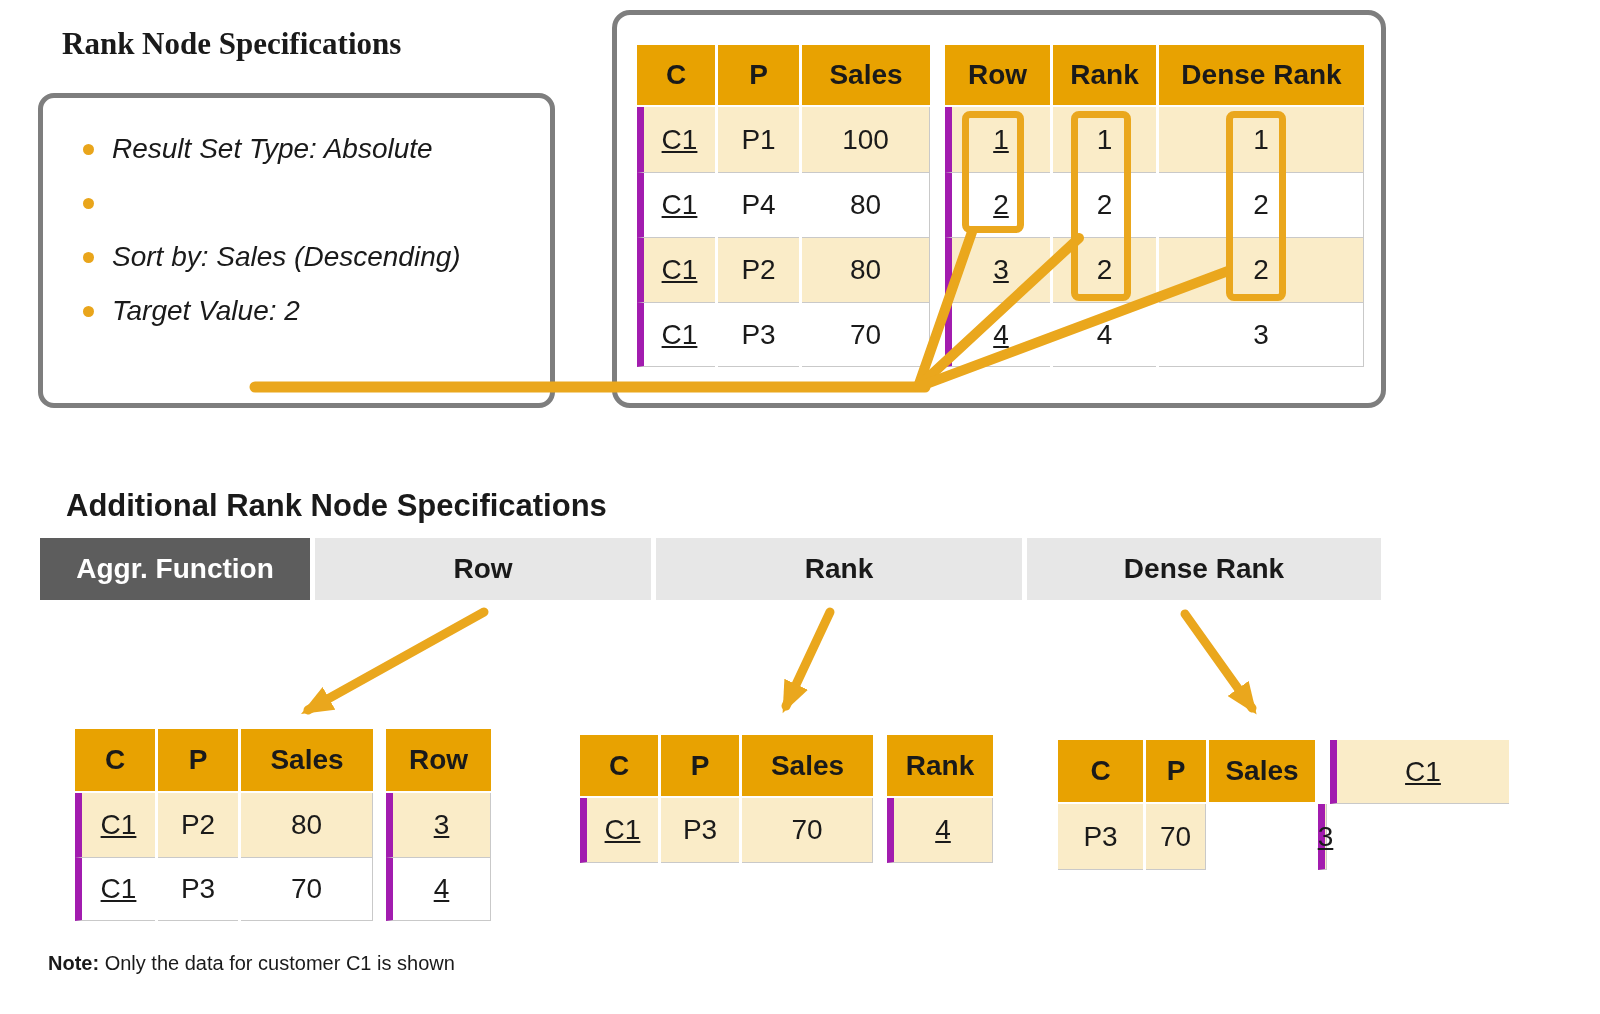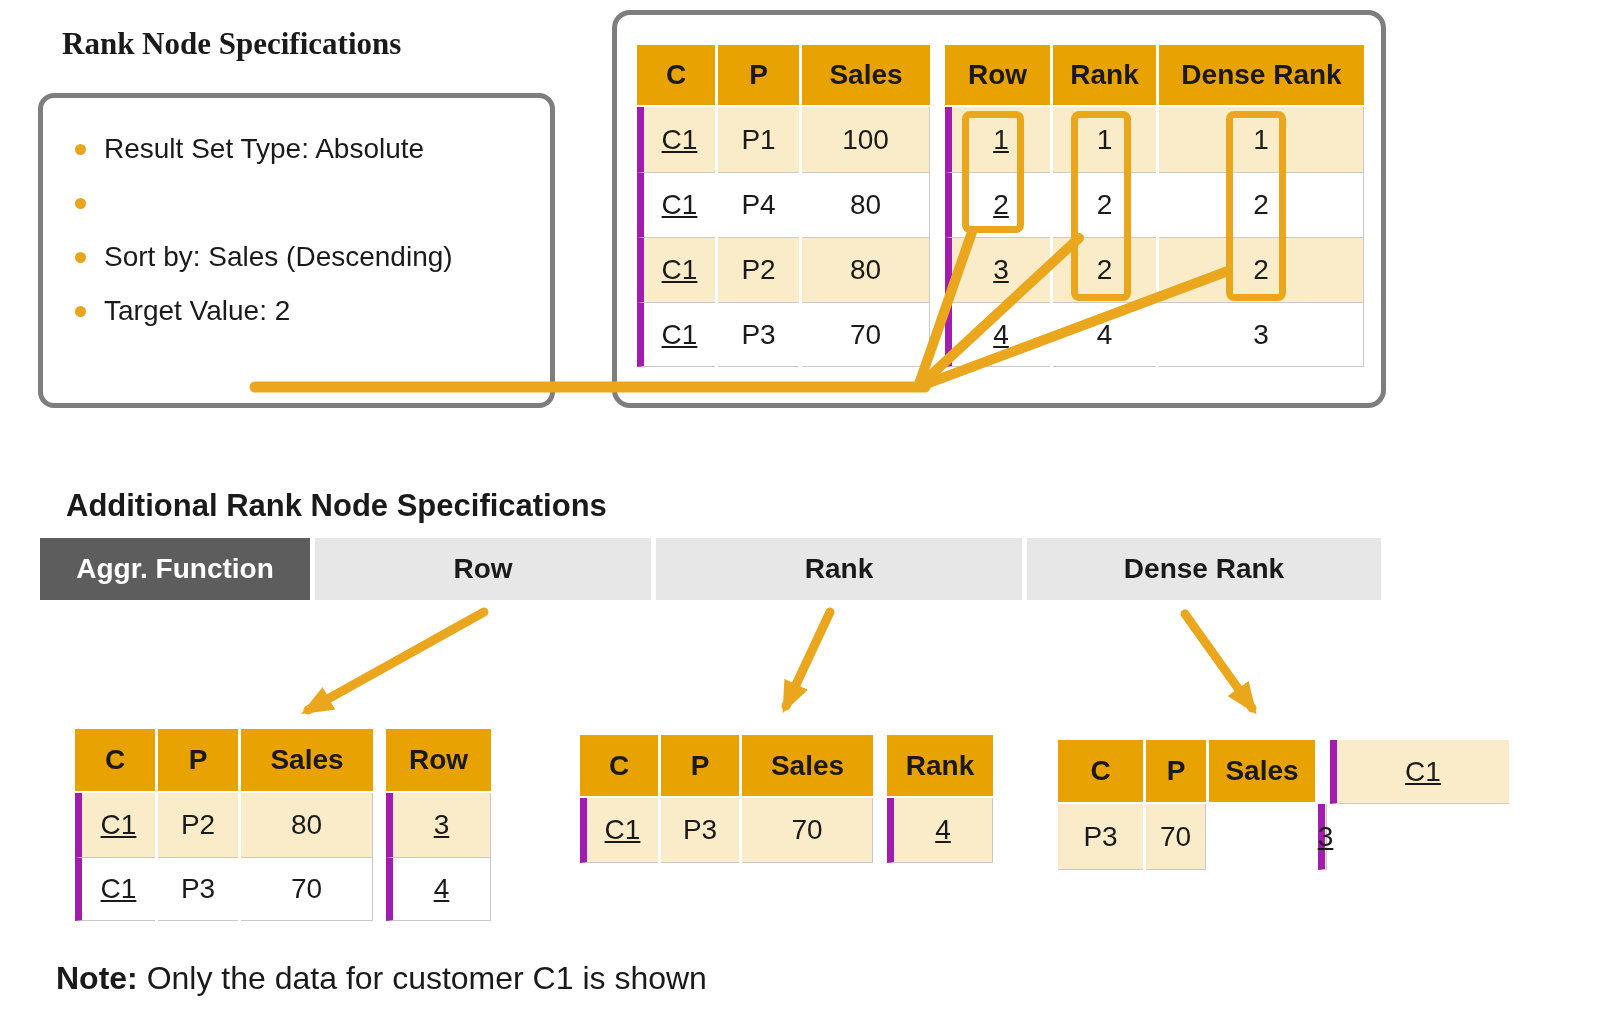--- a/index.html
+++ b/index.html
@@ -9,21 +9,21 @@
   }
   
   .title1{position:absolute;left:62px;top:26px;font-size:31px;font-weight:bold;margin:0;font-family:Liberation Serif, serif;}
   .title2{position:absolute;left:50px;top:472px;font-size:31px;font-weight:bold;margin:16px;}
   
   .spec-box{position:absolute;left:38px;top:93px;width:507px;height:305px;
     border:5px solid #7e7e7e;border-radius:16px;background:#ffffff;}
   .result-box{position:absolute;left:612px;top:10px;width:764px;height:388px;
     border:5px solid #7e7e7e;border-radius:18px;background:#ffffff;}
   
-  .bullets{list-style:none;margin:0;padding:24px 0 0 32px;}
+  .bullets{list-style:none;margin:0;padding:24px 0 0 40px;font-style:italic;}
   .bullets li{display:flex;align-items:center;height:54px;font-size:28px;}
   .dot{width:11px;height:11px;border-radius:50%;background:#e9a51b;margin-right:18px;flex:0 0 11px;}
   
   .cell{display:flex;align-items:center;justify-content:center;font-size:28px;}
   .hcell{background:#e8a201;font-weight:bold;border-bottom:2px solid #ffffff;}
   .cream{background:#faecc8;}
   .white{background:#ffffff;}
   .bt{border-top:1px solid #c9c9c9;}
   .bb{border-bottom:1px solid #c9c9c9;}
   .bl{border-left:7px solid #a21caf;text-decoration:underline;}
@@ -49,21 +49,21 @@
   .tbl-dense{left:1058px;top:740px;grid-template-columns:85px 60px 106px 9px 179px;
     grid-template-rows:64px 66px;}
   
   .hl{position:absolute;border:7px solid #eaa71d;border-radius:8px;z-index:6;}
   .hl-row{left:962px;top:111px;width:48px;height:108px;}
   .hl-rank{left:1071px;top:111px;width:46px;height:176px;}
   .hl-dense{left:1226px;top:111px;width:46px;height:176px;}
   
   .overlay{position:absolute;left:0;top:0;z-index:5;pointer-events:none;}
   
-  .note{position:absolute;left:48px;top:952px;font-size:32px;margin:8px;}
+  .note{position:absolute;left:48px;top:952px;font-size:20px;margin:0;}
   .note b{font-weight:bold;}
 </style>
 </head>
 <body>
 
 <div class="stage">
 
   <h1 class="title1">Rank Node Specifications</h1>
 
   <div class="spec-box">

